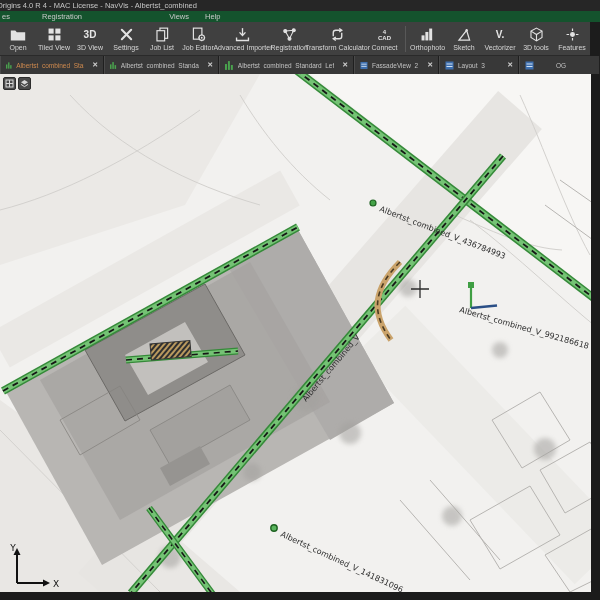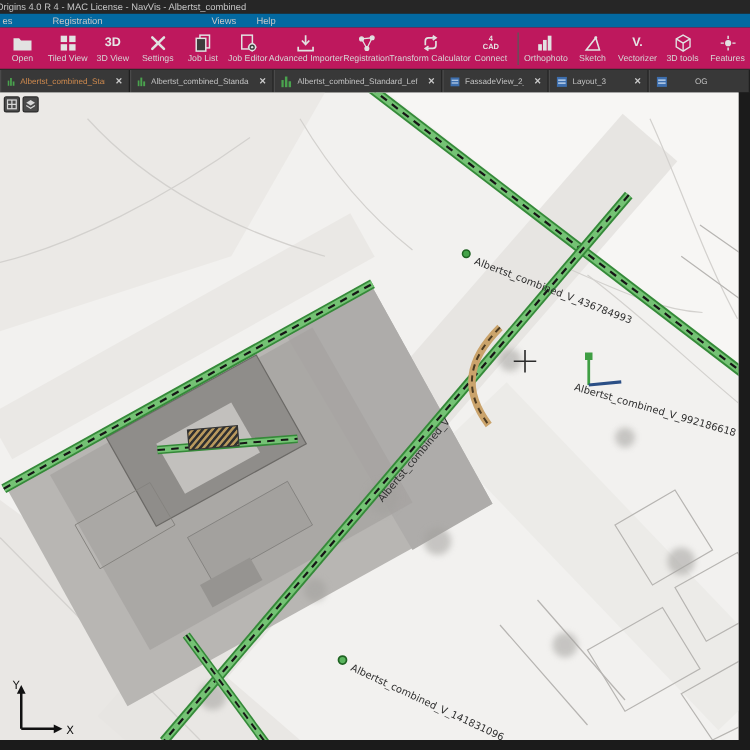--- a/index.html
+++ b/index.html
@@ -5,30 +5,30 @@
   html,body{margin:0;padding:0;background:#111;}
   #app{position:relative;width:600px;height:600px;background:#1c1c1c;overflow:hidden;
        font-family:"Liberation Sans",sans-serif;-webkit-font-smoothing:antialiased;}
 
   
   .titlebar{position:absolute;top:0;left:0;right:0;height:11px;background:#262626;
             color:#c6c6c6;font-size:7.5px;line-height:11px;white-space:nowrap;overflow:hidden;}
   .titlebar span{margin-left:-3px;display:inline-block;}
 
   
-  .menubar{position:absolute;top:11px;left:0;right:0;height:11px;background:#0369a1;
+  .menubar{position:absolute;top:11px;left:0;right:0;height:11px;background:#14532d;
            color:#c9c9c9;font-size:7.5px;line-height:11px;white-space:nowrap;}
   .menubar .mi{display:inline-block;cursor:default;}
   .mi.m0{margin-left:2px;}
   .mi.m1{margin-left:30px;}
   .mi.m2{margin-left:85px;}
   .mi.m3{margin-left:14px;}
 
   
-  .toolbar{position:absolute;top:22px;left:0;right:0;height:34px;background:#be185d;
+  .toolbar{position:absolute;top:22px;left:0;right:10px;height:34px;background:#404040;
            display:flex;align-items:center;border-bottom:1px solid #2a2a2a;box-sizing:border-box;}
   .tbtn{display:flex;flex-direction:column;align-items:center;justify-content:center;
         padding:0 6px;height:34px;min-width:24px;cursor:pointer;}
   .ticon{height:19px;display:flex;align-items:center;justify-content:center;}
   .tlabel{font-size:7px;color:#d6d6d6;line-height:8px;white-space:nowrap;}
   .glyph-icon{font-size:10px;font-weight:bold;color:#e6e6e6;letter-spacing:0;}
   .glyph2{display:flex;flex-direction:column;align-items:center;line-height:6px;}
   .glyph2 i{font-style:normal;font-size:6px;font-weight:bold;color:#e6e6e6;}
   .tsep{width:1px;height:26px;background:#585858;margin:0 3px;}
 

